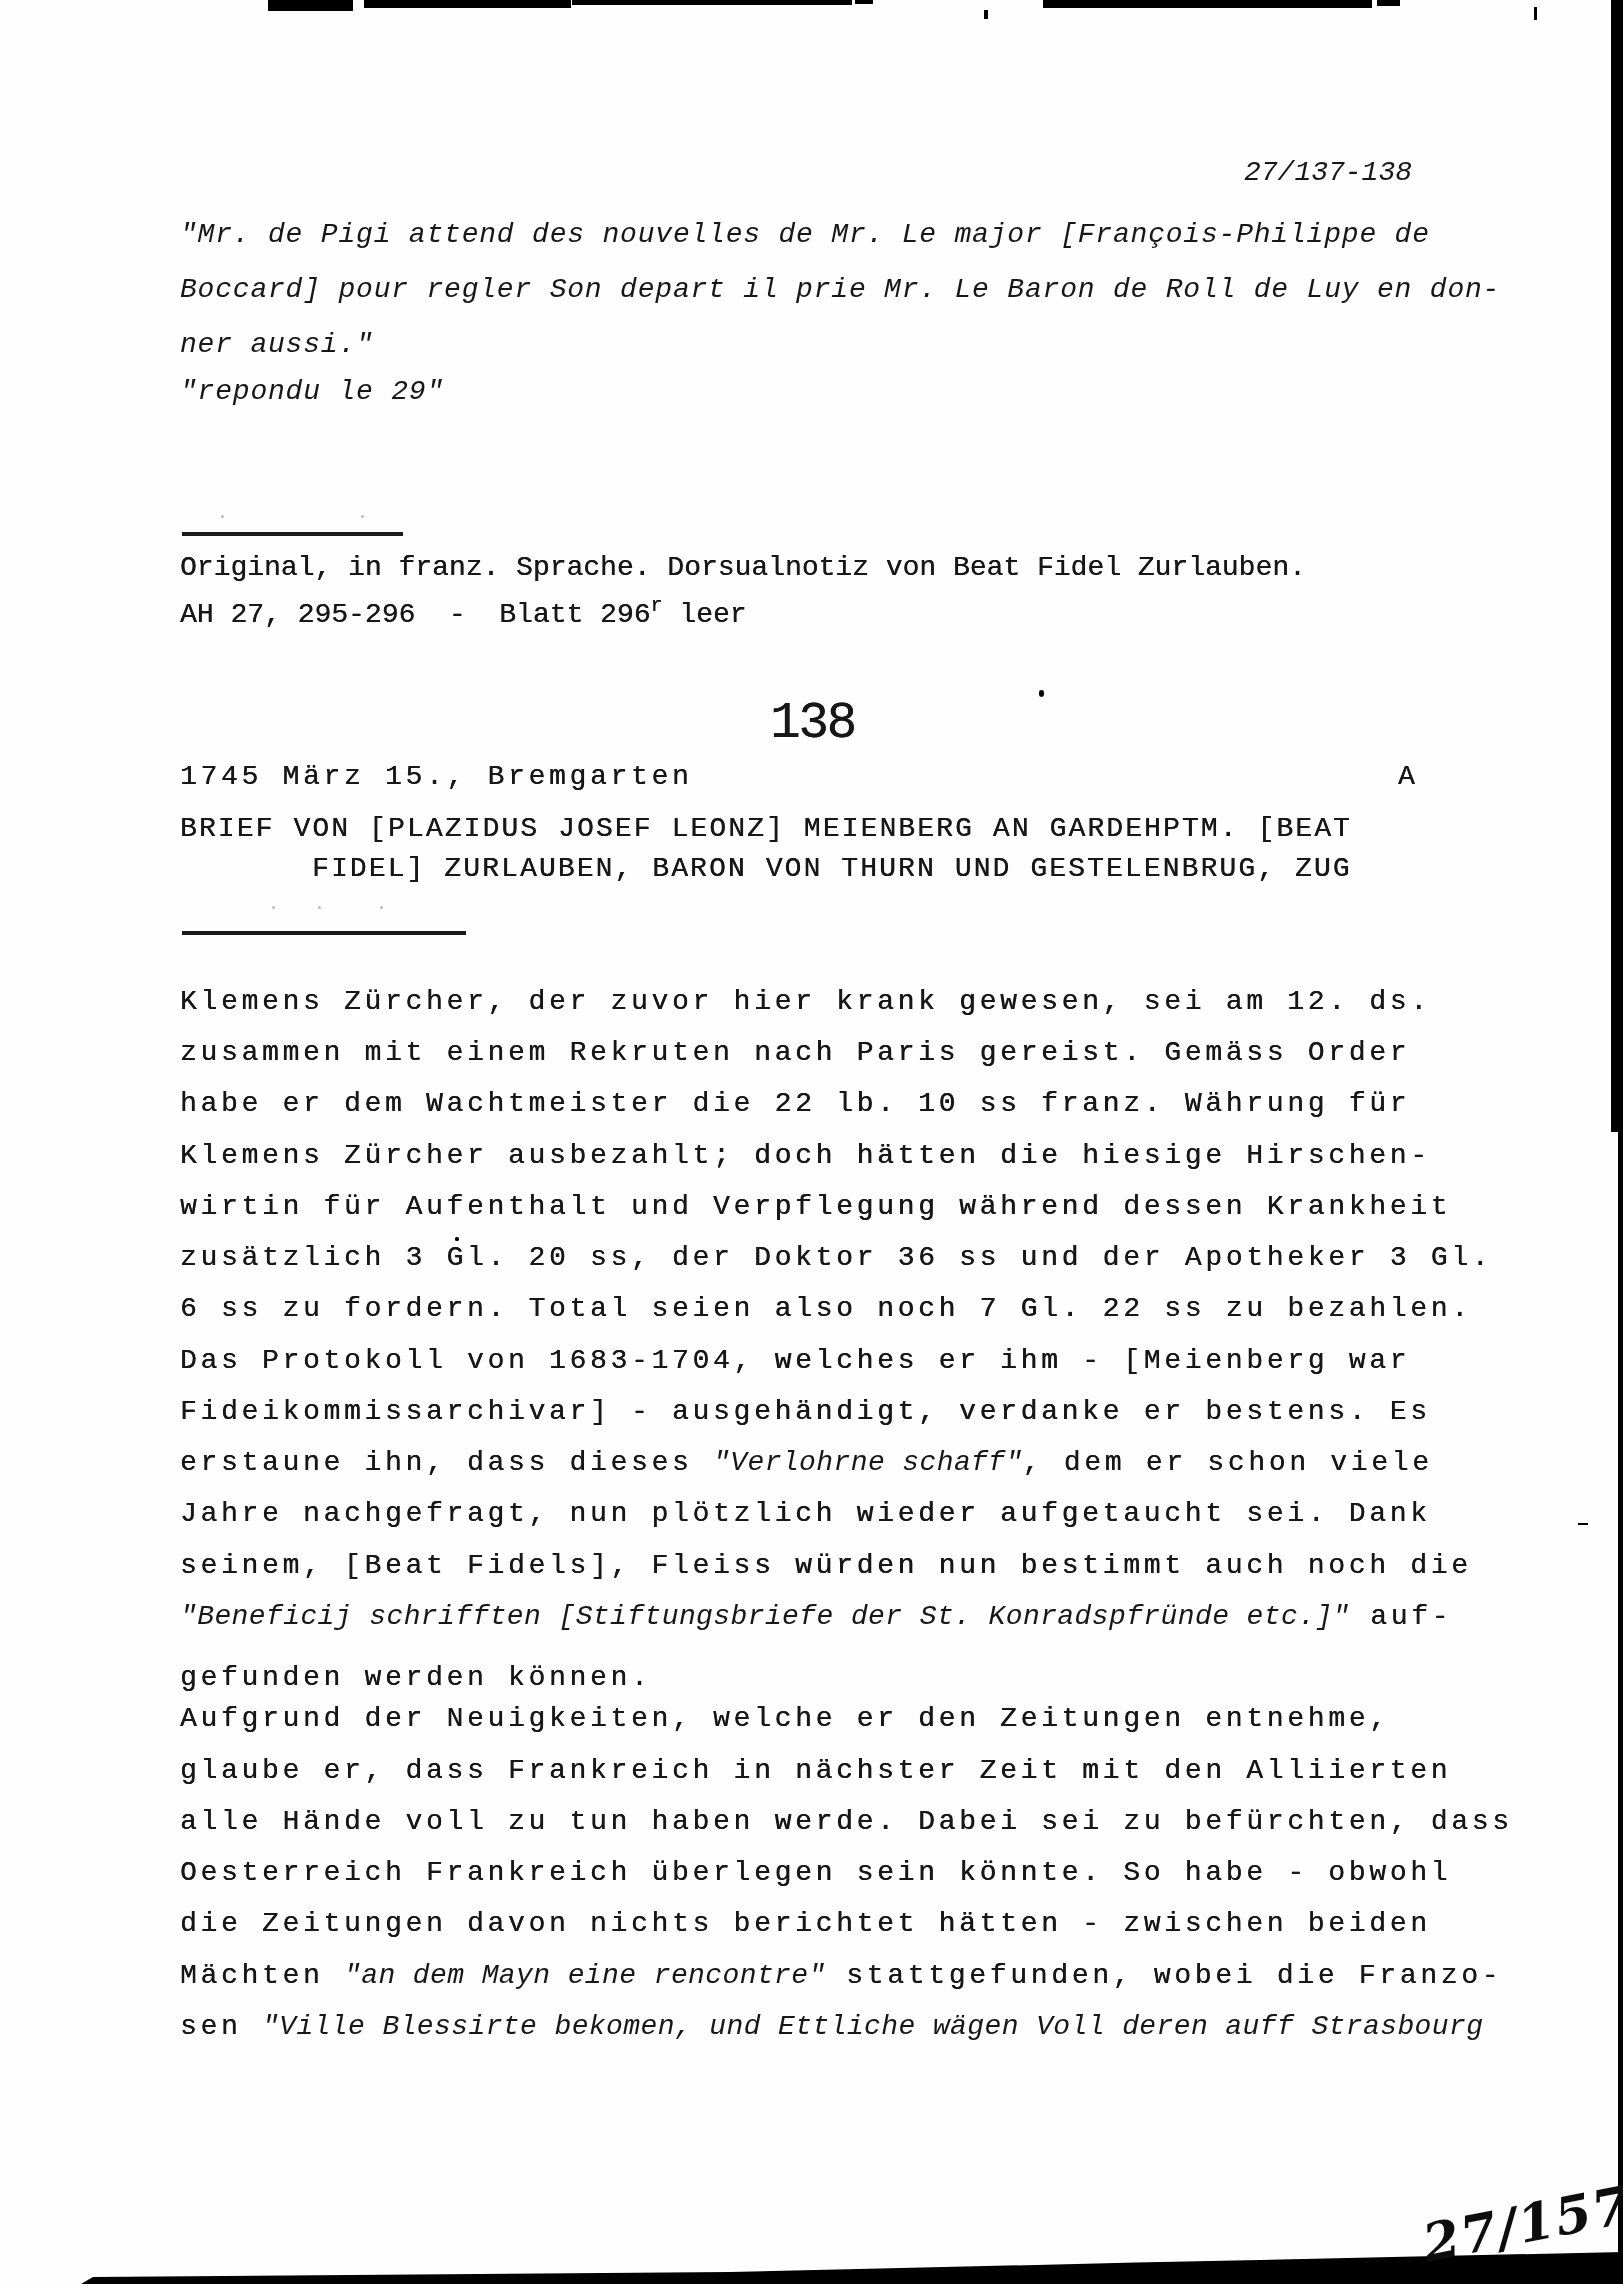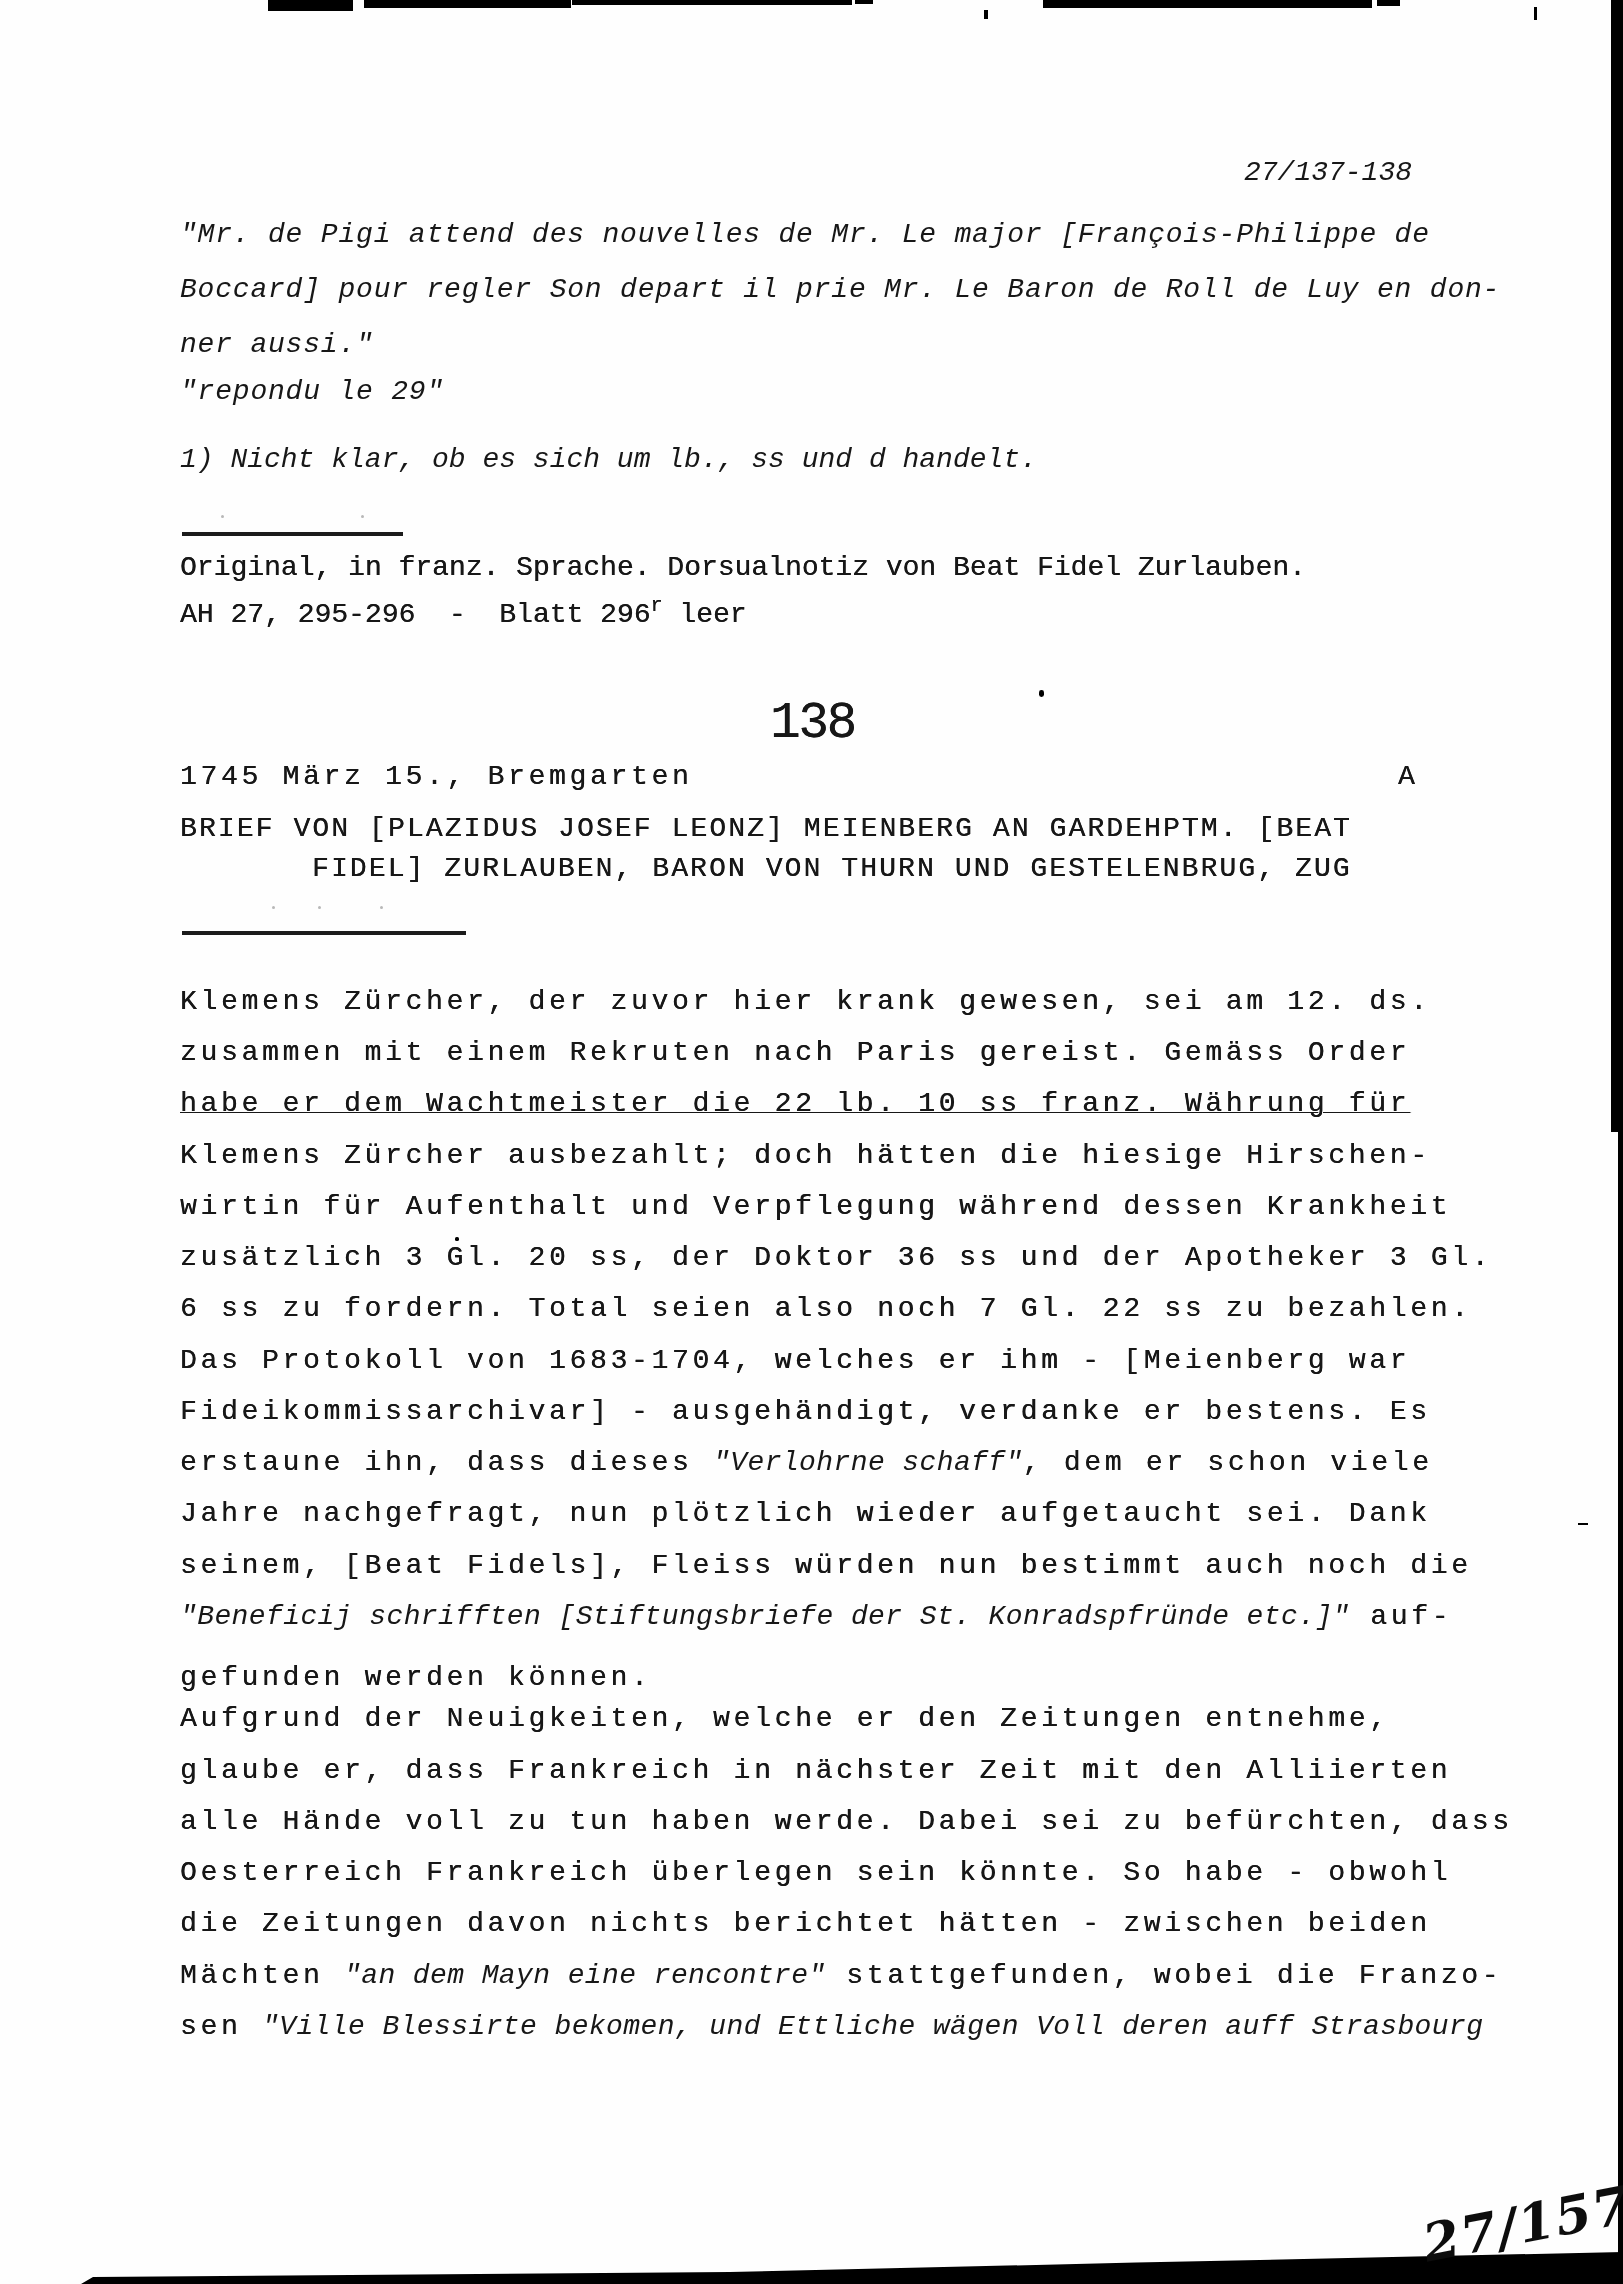--- a/index.html
+++ b/index.html
@@ -64,41 +64,40 @@
 
   <div class="abs it" style="left:1244px;top:159px;letter-spacing:0">27/137-138</div>
 
   <div id="quote-block">
       <div class="abs itq" style="left: 180px; top: 221px;">"Mr. de Pigi attend des nouvelles de Mr. Le major [François-Philippe de</div>
       <div class="abs itq" style="left: 180px; top: 276px;">Boccard] pour regler Son depart il prie Mr. Le Baron de Roll de Luy en don-</div>
       <div class="abs itq" style="left: 180px; top: 331px;">ner aussi."</div>
     </div>
   <div class="abs itq" style="left:180px;top:378px">"repondu le 29"</div>
 
-  <div class="abs it" style="left:180px;top:446px;letter-spacing:0">1) Nicht klar, ob es sich um lb., ss und d handelt.</div>
 
   <div class="rule" style="left:182px;top:532px;width:221px;height:4px"></div>
 
   <div class="abs note" style="left:180px;top:554px">Original, in franz. Sprache. Dorsualnotiz von Beat Fidel Zurlauben.</div>
   <div class="abs note" style="left:180px;top:596px"><span>AH 27, 295-296  -  Blatt 296</span><span class="sup">r</span><span> leer</span></div>
 
   <div class="abs entry-no" style="left:770px;top:698px">138</div>
 
   <div class="abs tw" style="left:180px;top:763px">1745 März 15., Bremgarten</div>
   <div class="abs tw" style="left:1398px;top:763px">A</div>
 
   <div class="abs caps" style="left:312px;top:855px">FIDEL] ZURLAUBEN, BARON VON THURN UND GESTELENBRUG, ZUG</div>
   <div class="abs caps" style="left:180px;top:815px">BRIEF VON [PLAZIDUS JOSEF LEONZ] MEIENBERG AN GARDEHPTM. [BEAT</div>
 
   <div class="rule" style="left:182px;top:931px;width:284px;height:4px"></div>
 
   <div id="body-block">
       <div class="abs" style="left: 180px; top: 988px;"><span class="tw">Klemens Zürcher, der zuvor hier krank gewesen, sei am 12. ds.</span></div>
       <div class="abs" style="left: 180px; top: 1039px;"><span class="tw">zusammen mit einem Rekruten nach Paris gereist. Gemäss Order</span></div>
-      <div class="abs" style="left: 180px; top: 1090px; text-decoration: underline;"><span class="tw">habe er dem Wachtmeister die 22 lb. 10 ss franz. Währung für</span></div>
+      <div class="abs" style="left: 180px; top: 1090px;"><span class="tw">habe er dem Wachtmeister die 22 lb. 10 ss franz. Währung für</span></div>
       <div class="abs" style="left: 180px; top: 1142px;"><span class="tw">Klemens Zürcher ausbezahlt; doch hätten die hiesige Hirschen-</span></div>
       <div class="abs" style="left: 180px; top: 1193px; text-align: right;"><span class="tw">wirtin für Aufenthalt und Verpflegung während dessen Krankheit</span></div>
       <div class="abs" style="left: 180px; top: 1244px;"><span class="tw">zusätzlich 3 Gl. 20 ss, der Doktor 36 ss und der Apotheker 3 Gl.</span></div>
       <div class="abs" style="left: 180px; top: 1295px;"><span class="tw">6 ss zu fordern. Total seien also noch 7 Gl. 22 ss zu bezahlen.</span></div>
       <div class="abs" style="left: 180px; top: 1347px;"><span class="tw">Das Protokoll von 1683-1704, welches er ihm - [Meienberg war</span></div>
       <div class="abs" style="left: 180px; top: 1398px;"><span class="tw">Fideikommissarchivar] - ausgehändigt, verdanke er bestens. Es</span></div>
       <div class="abs" style="left: 180px; top: 1449px;"><span class="tw">erstaune ihn, dass dieses </span><span class="it">"Verlohrne schaff"</span><span class="tw">, dem er schon viele</span></div>
       <div class="abs" style="left: 180px; top: 1500px;"><span class="tw">Jahre nachgefragt, nun plötzlich wieder aufgetaucht sei. Dank</span></div>
       <div class="abs" style="left: 180px; top: 1552px;"><span class="tw">seinem, [Beat Fidels], Fleiss würden nun bestimmt auch noch die</span></div>
       <div class="abs" style="left: 180px; top: 1603px;"><span class="it">"Beneficij schrifften [Stiftungsbriefe der St. Konradspfründe etc.]"</span><span class="tw"> auf-</span></div>

